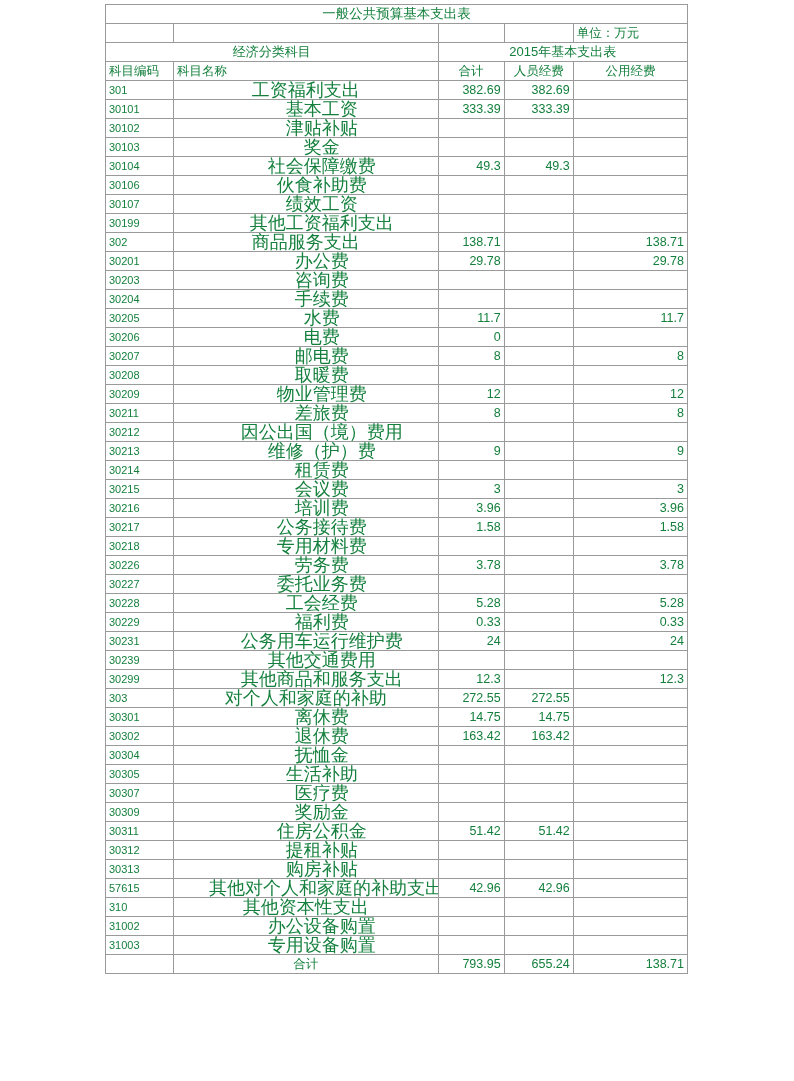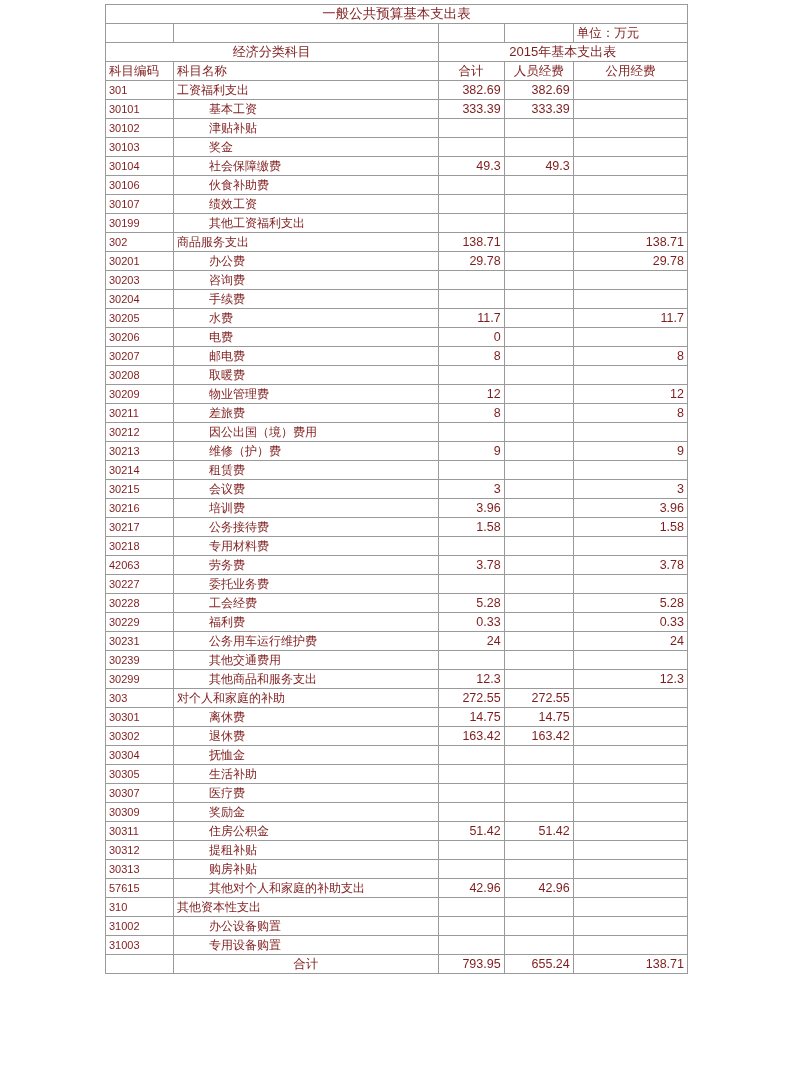--- a/index.html
+++ b/index.html
@@ -18,21 +18,21 @@
     position: absolute;
     left: 105px;
     top: 4px;
     width: 583px;
   }
   table.budget {
     border-collapse: collapse;
     table-layout: fixed;
     width: 583px;
     font-size: 12.5px;
-    color: #7f1d1d;
+    color: #15803d;
   }
   table.budget td {
     border: 1px solid #9a9a9a;
     padding: 0 3px;
     height: 18px;
     line-height: 18px;
     overflow: hidden;
     white-space: nowrap;
     vertical-align: middle;
     background: #ffffff;
@@ -64,22 +64,22 @@
     font-size: 12.5px;
   }
   td.col-head.num {
     text-align: center;
   }
   td.code {
     text-align: left;
     font-size: 11px;
   }
   td.name {
-    text-align: left;
-    font-size: 12px;
+    text-align: center;
+    font-size: 18px;
   }
   td.name.lvl2 {
     padding-left: 35px;
   }
   td.num {
     text-align: right;
     font-size: 12.5px;
     padding-right: 4px;
   }
   td.total-label {
@@ -295,21 +295,21 @@
           <td class="num">1.58</td>
         </tr>
         <tr>
           <td class="code">30218</td>
           <td class="name lvl2">专用材料费</td>
           <td class="num"></td>
           <td class="num"></td>
           <td class="num"></td>
         </tr>
         <tr>
-          <td class="code">42063</td>
+          <td class="code">30226</td>
           <td class="name lvl2">劳务费</td>
           <td class="num">3.78</td>
           <td class="num"></td>
           <td class="num">3.78</td>
         </tr>
         <tr>
           <td class="code">30227</td>
           <td class="name lvl2">委托业务费</td>
           <td class="num"></td>
           <td class="num"></td>

